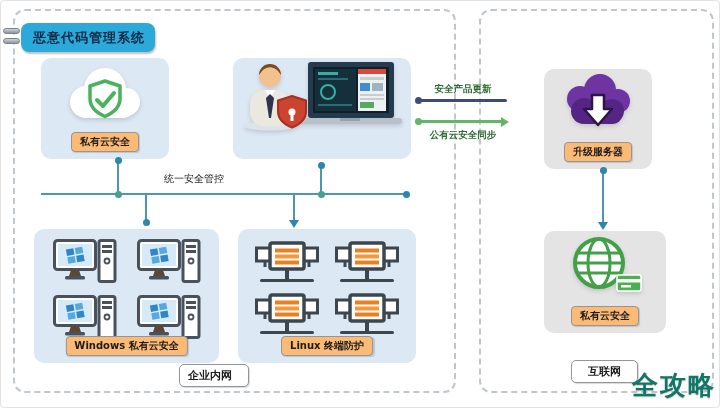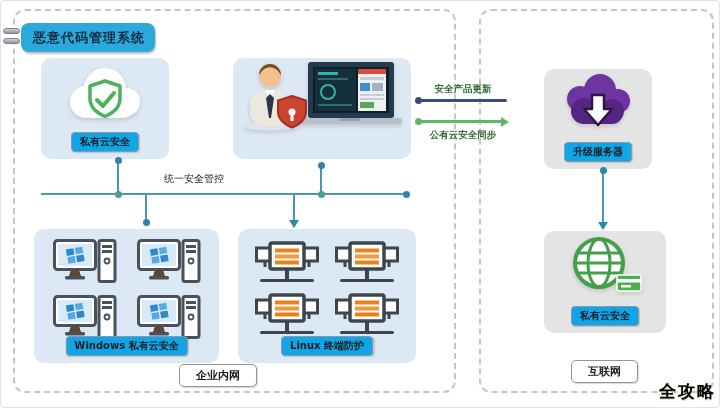--- a/index.html
+++ b/index.html
@@ -31,21 +31,21 @@
   .panel-center  { left:232px; top:57px;  width:178px; height:101px; }
   .panel-upgrade { left:543px; top:68px;  width:108px; height:100px; }
   .panel-pubcloud{ left:543px; top:230px; width:122px; height:102px; }
   .panel-windows { left:33px;  top:228px; width:185px; height:134px; }
   .panel-linux   { left:237px; top:228px; width:178px; height:134px; }
 
   .icon-wrap { position:absolute; left:0; right:0; top:2px; display:flex; justify-content:center; }
   .icon-wrap svg { filter:drop-shadow(0 2px 2px rgba(0,0,0,0.14)); }
 
   .node-label { position:absolute; left:50%; transform:translateX(-50%); bottom:7px;
-                background:#0ea5e9; border:1px solid #8f969c; border-radius:4px;
+                background:#fdba74; border:1px solid #8f969c; border-radius:4px;
                 font-size:10px; font-weight:bold; color:#1c1c1c; padding:2px 8px;
                 white-space:nowrap; box-shadow:1px 1px 1px rgba(0,0,0,0.15); }
 
   
   .pc-grid { position:absolute; left:0; right:0; top:10px;
              display:grid; grid-template-columns:auto auto; gap:8px 20px; justify-content:center; }
   .lx-grid { position:absolute; left:0; right:0; top:12px;
              display:grid; grid-template-columns:auto auto; gap:6px 14px; justify-content:center; }
 
   
@@ -67,25 +67,25 @@
                  border-left:8px solid #63b667; }
   .link-label { position:absolute; font-size:9.5px; font-weight:bold; color:#2e6b33;
                 width:110px; text-align:center; }
   .label-update { left:407px; top:82px; }
   .label-sync   { left:407px; top:128px; }
 
   
   .zone-label { position:absolute; background:#fff; border:1px solid #8f969c; border-radius:5px;
                 font-size:11px; font-weight:bold; color:#1c1c1c; padding:3px 16px;
                 white-space:nowrap; box-shadow:1px 1px 1px rgba(0,0,0,0.15); }
-  .zl-intranet { left:178px; top:363px; }
+  .zl-intranet { left:178px; top:363px;padding-left:8px; }
   .zl-internet { left:570px; top:359px; }
 
-  .watermark { position:absolute; right:3px; bottom:4px; font-size:17px; font-weight:900;
-               color:#000000; letter-spacing:2px; text-shadow:0 1px 1px rgba(150,100,30,0.35); }
+  .watermark { position:absolute; right:3px; bottom:4px; font-size:26px; font-weight:900;
+               color:#0f766e; letter-spacing:2px; text-shadow:0 1px 1px rgba(150,100,30,0.35); }
 </style>
 </head>
 <body>
 
 <div class="stage">
 
   <div class="zone zone-left"></div>
   <div class="zone zone-right"></div>
 
   <div class="binder r1"></div>

